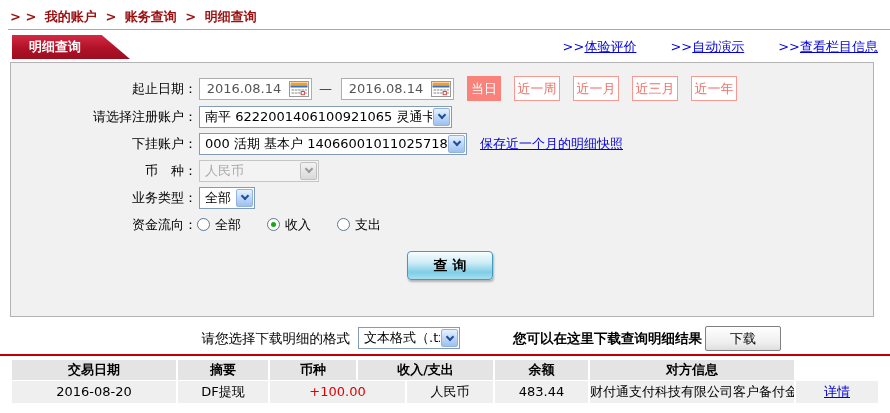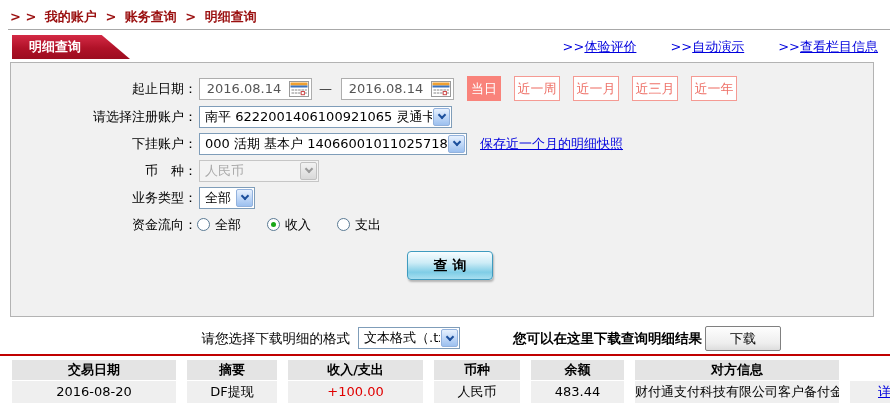--- a/index.html
+++ b/index.html
@@ -83,21 +83,21 @@
   .dl-btn { position:absolute; left:697px; top:2px; width:76px; height:25px;
             border:1px solid #808080; border-radius:2px; cursor:pointer;
             background:linear-gradient(180deg,#fefefe 0%,#eee 70%,#ddd 100%);
             font-size:13px; color:#000; text-align:center; line-height:23px;
             font-family:"DejaVu Sans","Liberation Sans",sans-serif; }
 
   .red-line { position:absolute; left:0; top:354px; width:890px; height:2px; background:#c00000; }
 
   
   .tbl { position:absolute; left:12px; top:360px; width:866px; }
-  .tbl-row { display:flex; gap:11px; margin-bottom:1px; }
+  .tbl-row { display:flex; gap:2px; margin-bottom:1px; }
   .tbl-cell { text-align:center; font-size:13px; overflow:hidden; white-space:nowrap; flex:none; }
   .tbl-head .tbl-cell { background:#e4e4e4; height:20px; line-height:20px; font-weight:bold; }
   .tbl-data .tbl-cell { background:#efefef; height:22px; line-height:22px; }
   .c0{width:164px}.c1{width:90px}.c2{width:135px}.c3{width:86px}.c4{width:93px}.c5{width:204px}.c6{width:82px}
   .amount { color:#e00000; }
   .detail-link { color:#0000dd; text-decoration:underline; cursor:pointer; }
 </style>
 </head>
 <body>
 
@@ -248,22 +248,22 @@
     <span class="dl-hint">您可以在这里下载查询明细结果</span>
     <button class="dl-btn">下载</button>
   </div>
 
   <div class="red-line"></div>
 
   <div class="tbl">
     <div class="tbl-row tbl-head">
       <span class="tbl-cell c0">交易日期</span>
       <span class="tbl-cell c1">摘要</span>
+      <span class="tbl-cell c3">币种</span>
       <span class="tbl-cell c2">收入/支出</span>
-      <span class="tbl-cell c3">币种</span>
       <span class="tbl-cell c4">余额</span>
       <span class="tbl-cell c5">对方信息</span>
     </div>
     <div class="tbl-row tbl-data">
       <span class="tbl-cell c0">2016-08-20</span>
       <span class="tbl-cell c1">DF提现</span>
       <span class="tbl-cell c2 amount">+100.00</span>
       <span class="tbl-cell c3">人民币</span>
       <span class="tbl-cell c4">483.44</span>
       <span class="tbl-cell c5">财付通支付科技有限公司客户备付金</span>

